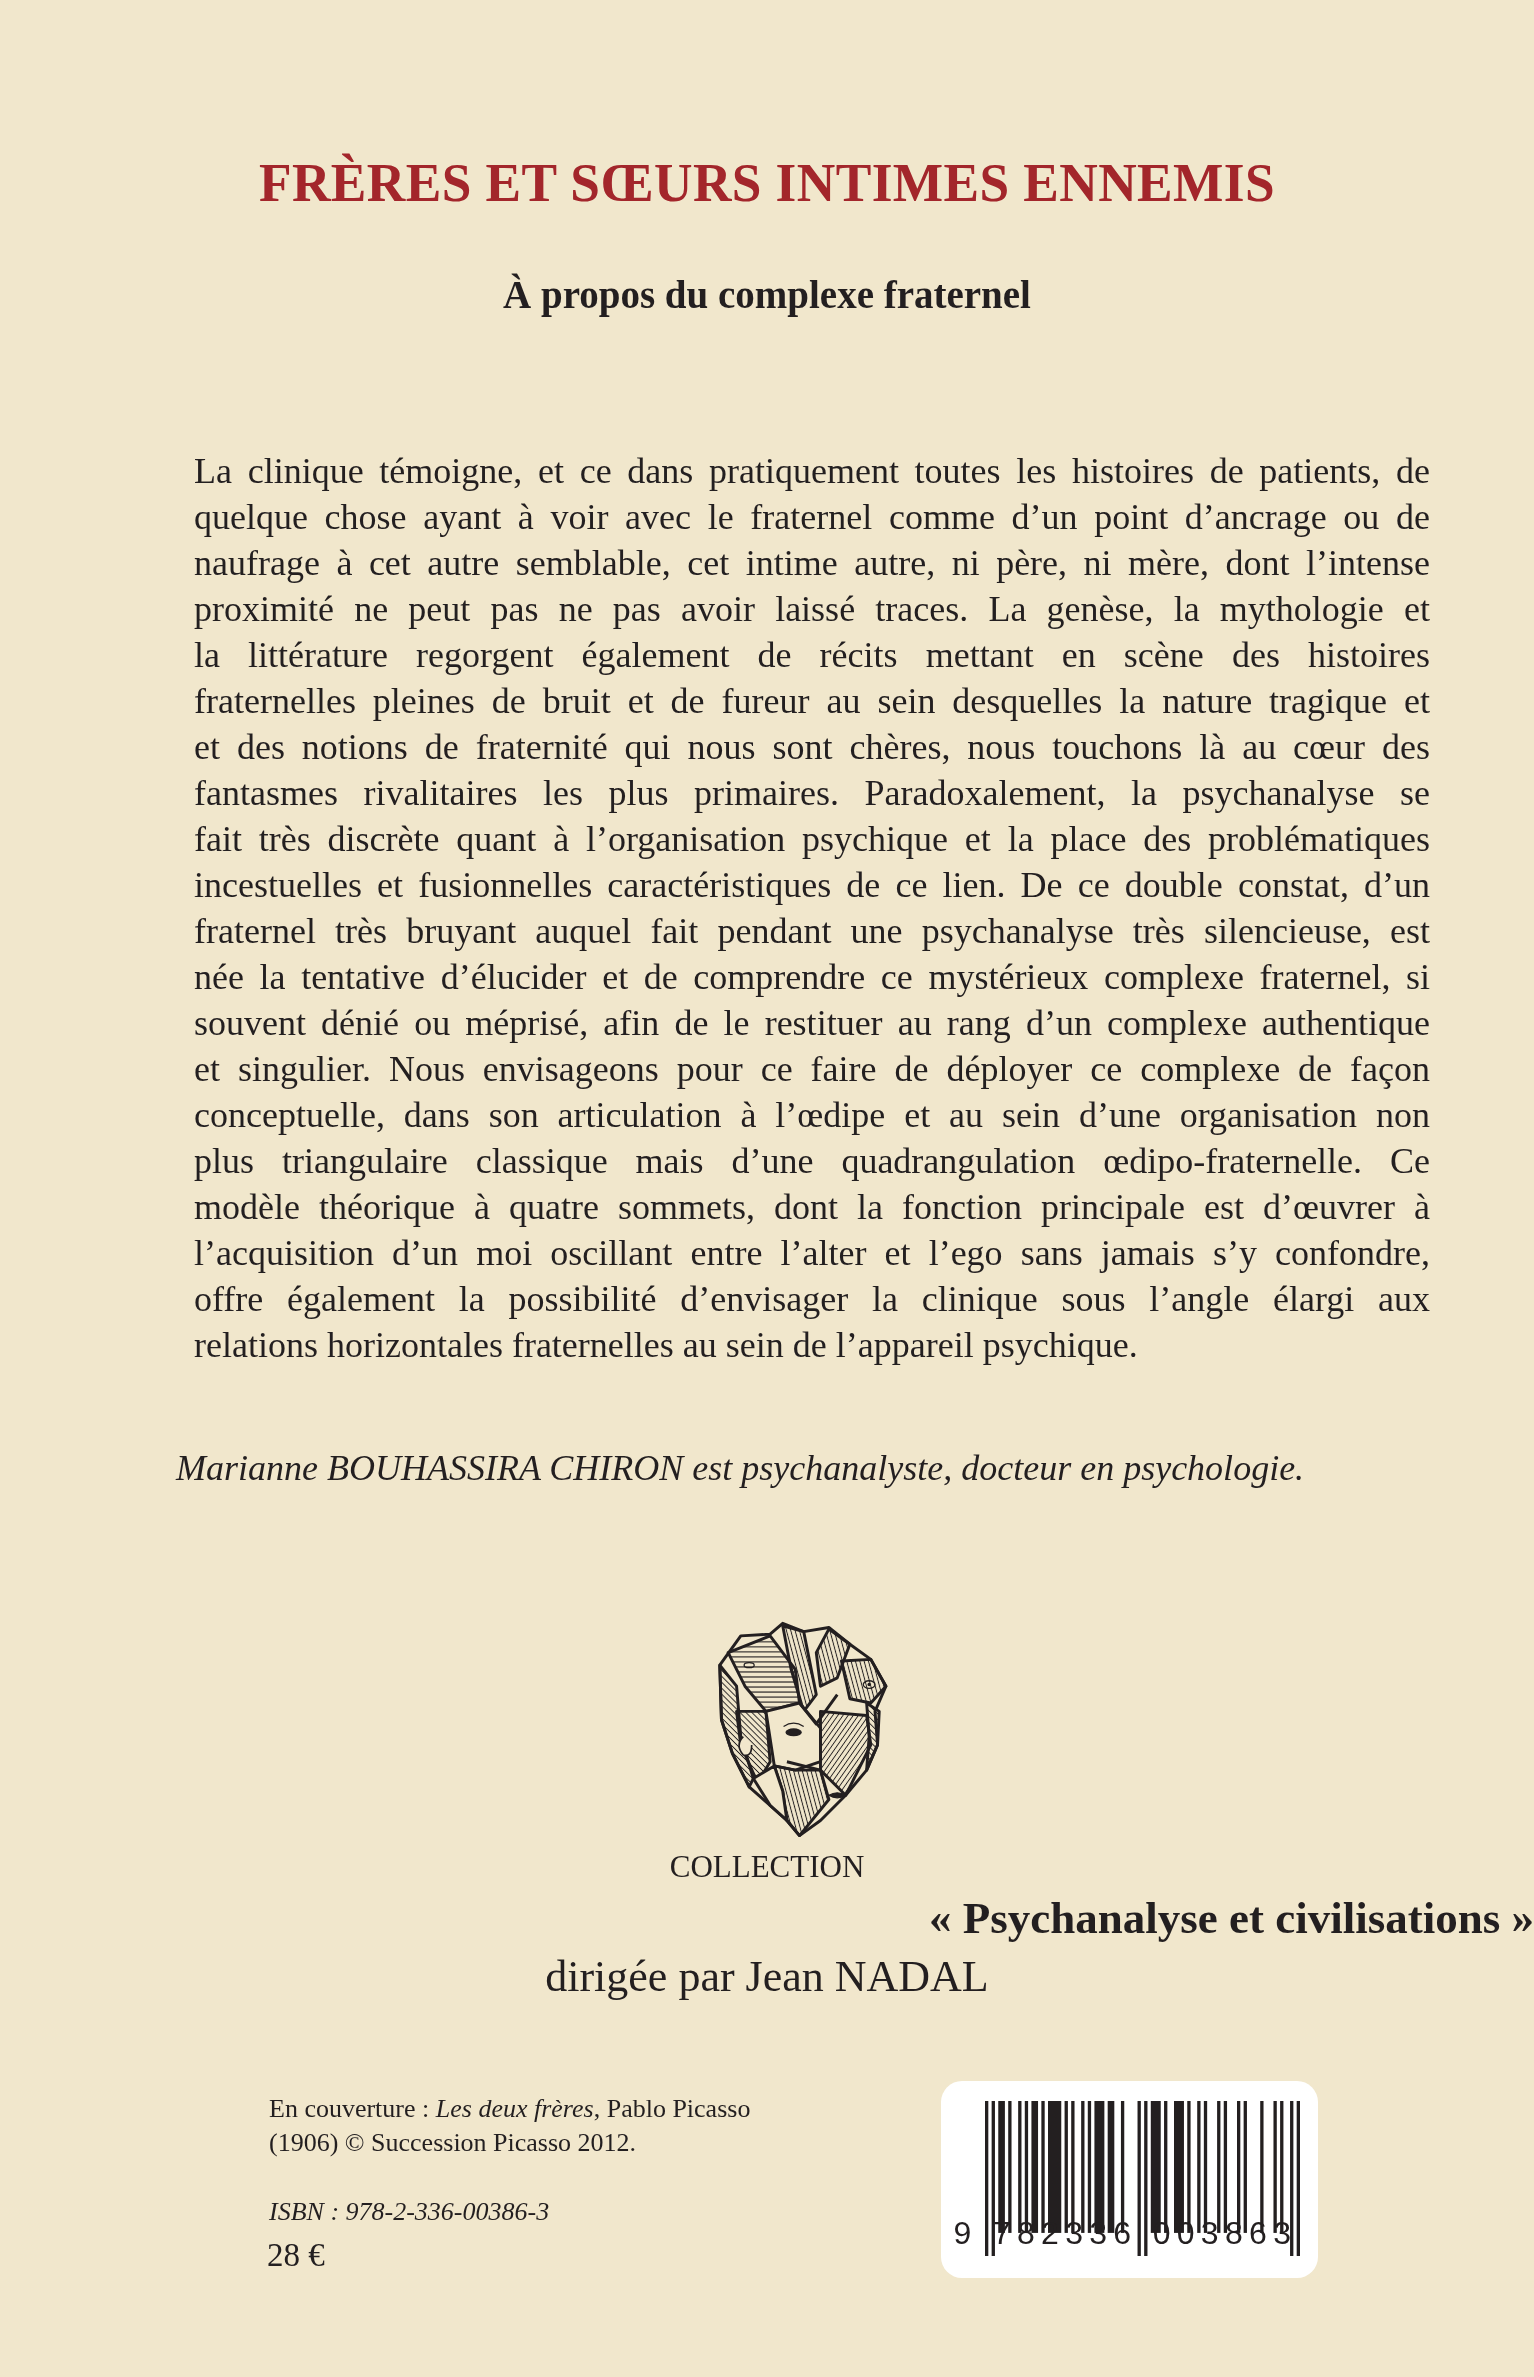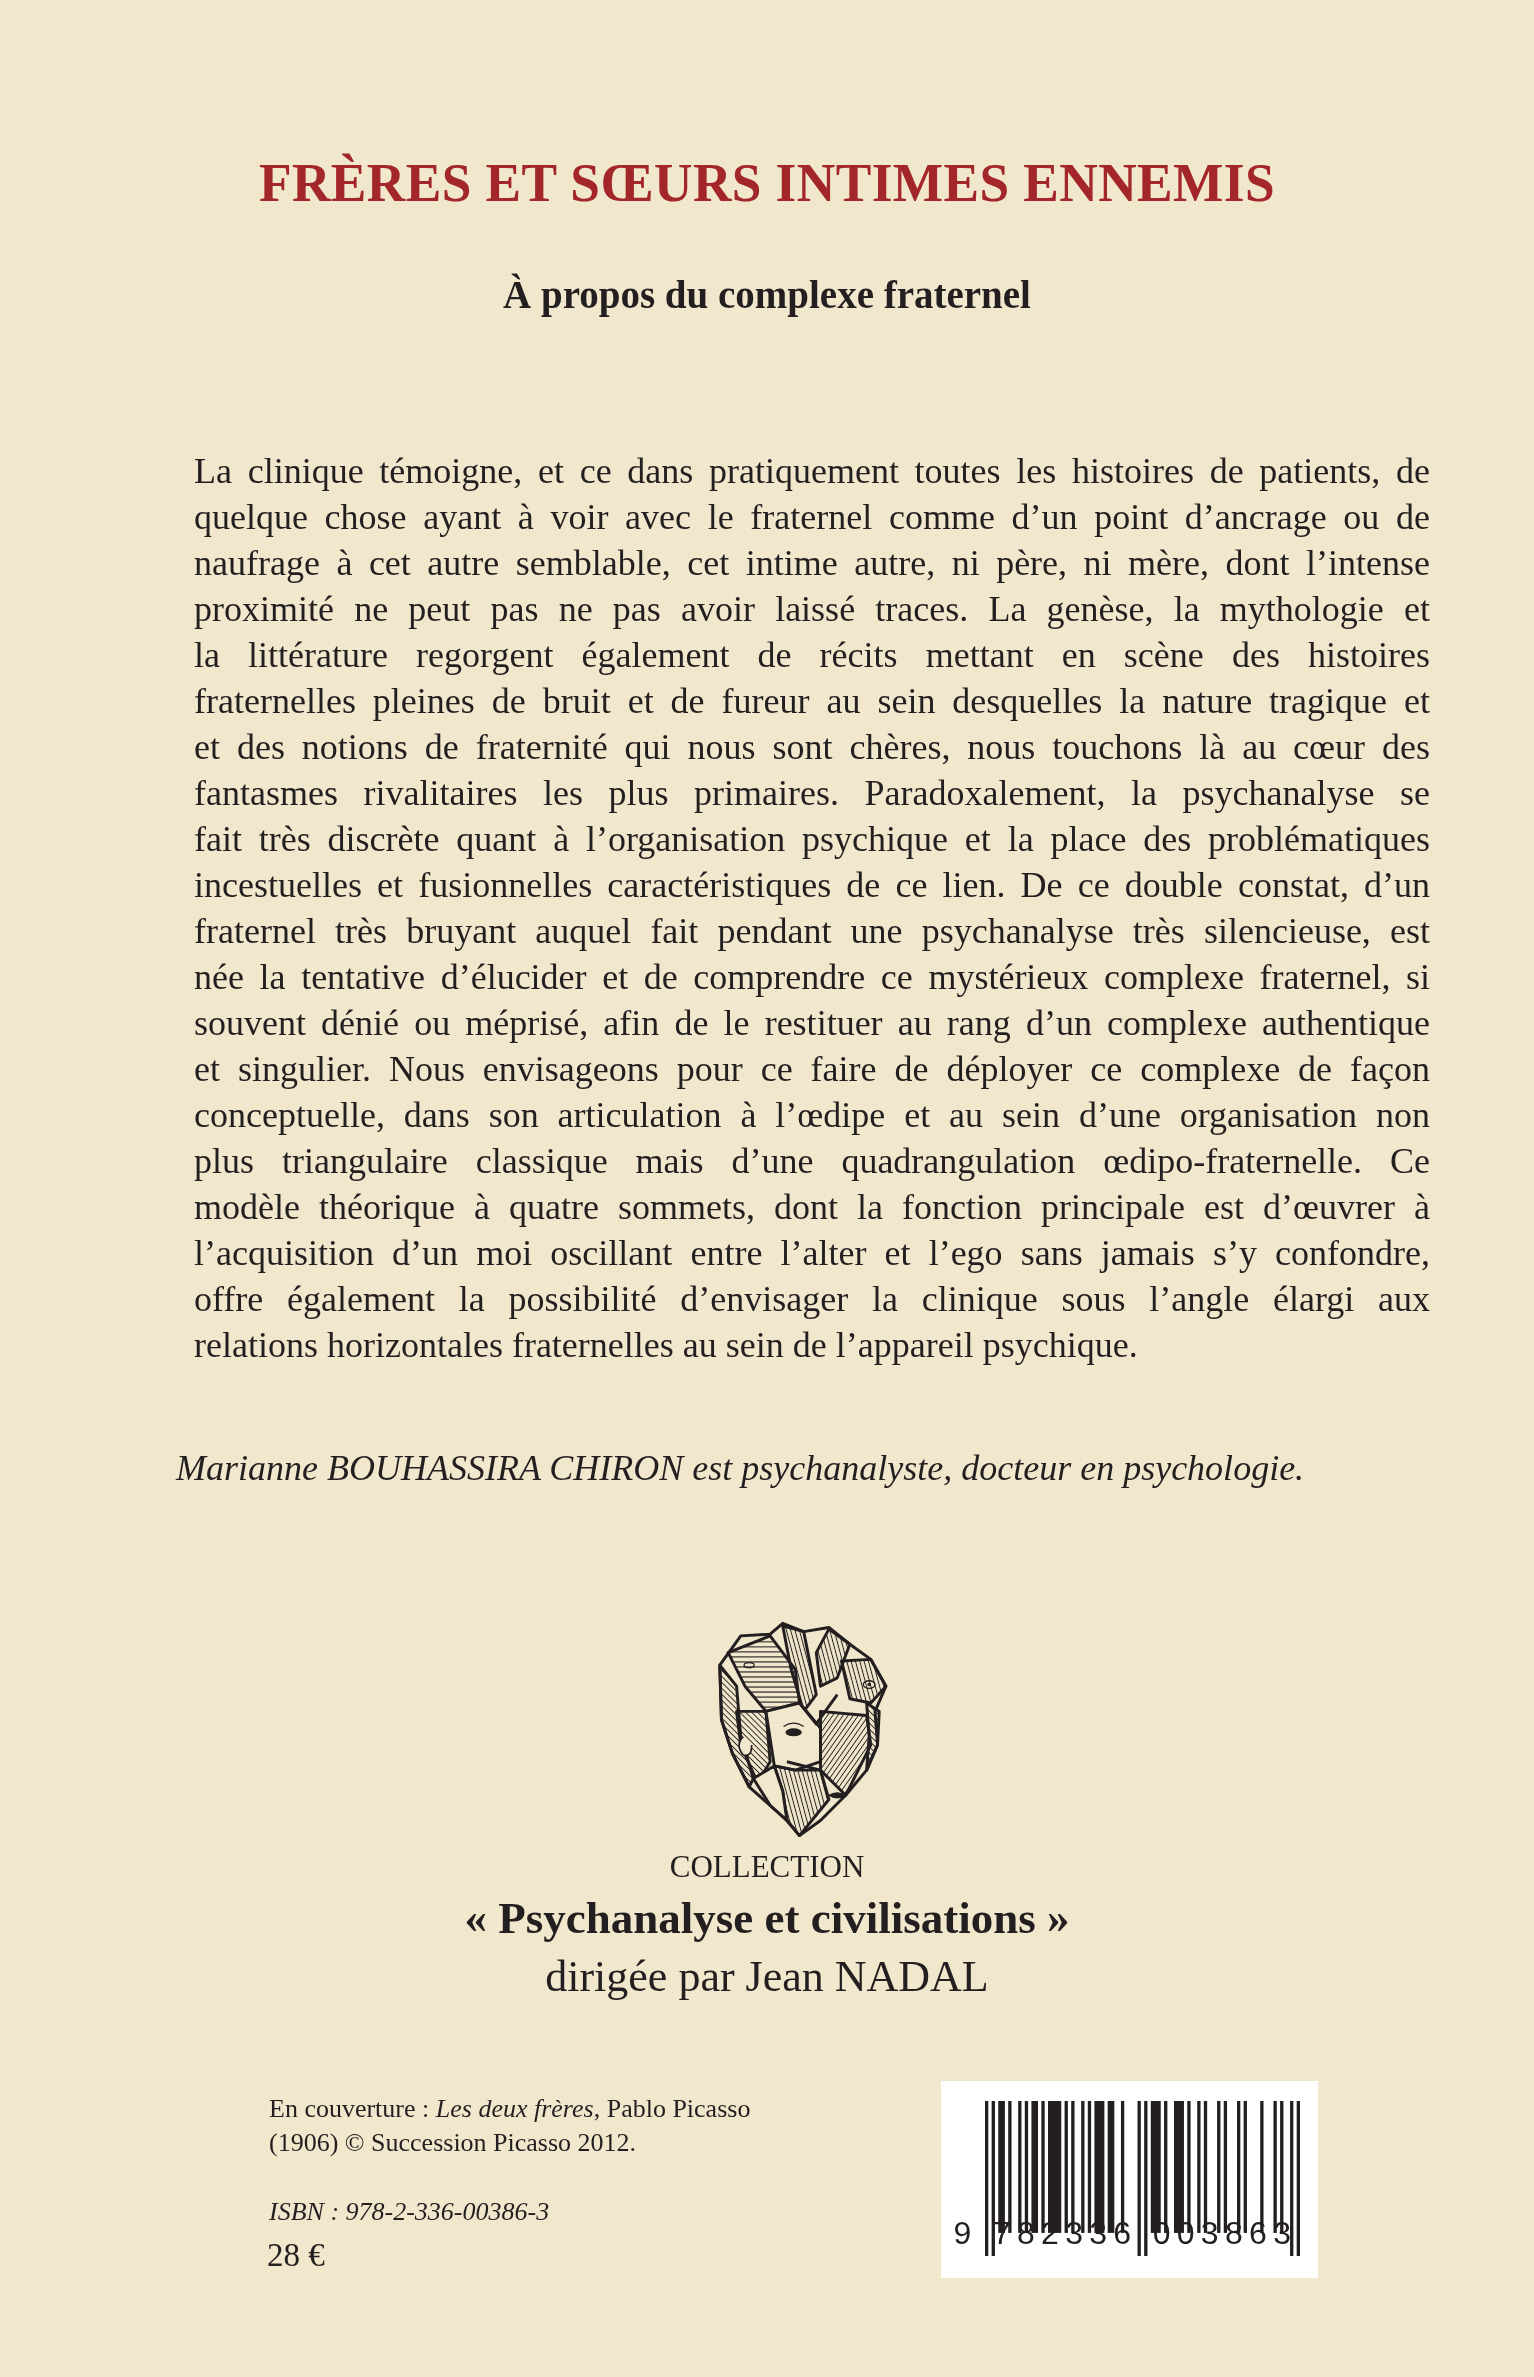--- a/index.html
+++ b/index.html
@@ -60,21 +60,21 @@
   .logo {
     left: 703px; top: 1619px; width: 193px; height: 220px;
   }
 
   .collection-label {
     left: 0; width: 1534px; top: 1848px;
     text-align: center; font-size: 31px; line-height: 37px;
   }
   .collection-name {
     left: 0; width: 1534px; top: 1891px;
-    text-align: center; font-size: 45px; line-height: 54px; font-weight: bold;
+    text-align: right; font-size: 45px; line-height: 54px; font-weight: bold;
   }
   .collection-director {
     left: 0; width: 1534px; top: 1950px;
     text-align: center; font-size: 44px; line-height: 54px;
   }
 
   .cover-credit {
     left: 269px; top: 2092px; width: 671px;
     font-size: 26px; line-height: 34px;
   }
@@ -84,20 +84,21 @@
     font-size: 26px; line-height: 34px; white-space: nowrap; font-style: italic;
   }
   .price {
     left: 267px; top: 2235px;
     font-size: 33px; line-height: 40px; white-space: nowrap;
   }
 
   .barcode-box {
     left: 941px; top: 2081px; width: 377px; height: 197px;
     background: #ffffff;
+    border-radius: 21px;
   }
   .barcode-bars {
     position: absolute; left: 44px; top: 20px; width: 315px; height: 155px;
   }
   .barcode-digits {
     position: absolute; left: 12.6px; top: 134px; width: 361px;
     font-family: "Liberation Sans", "DejaVu Sans", sans-serif;
     font-size: 32px; line-height: 37px; color: #231f20;
     letter-spacing: 6.3px; white-space: nowrap;
   }

